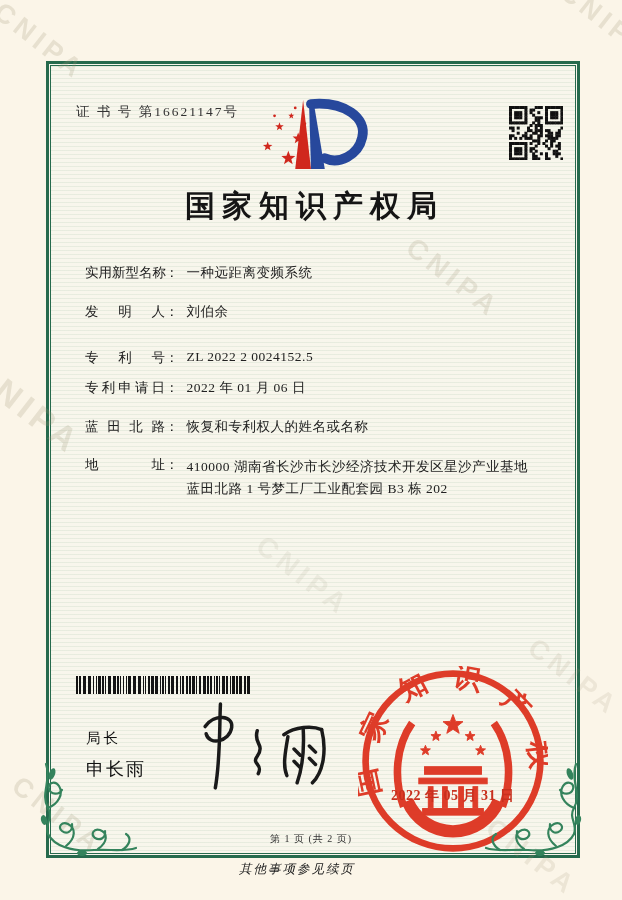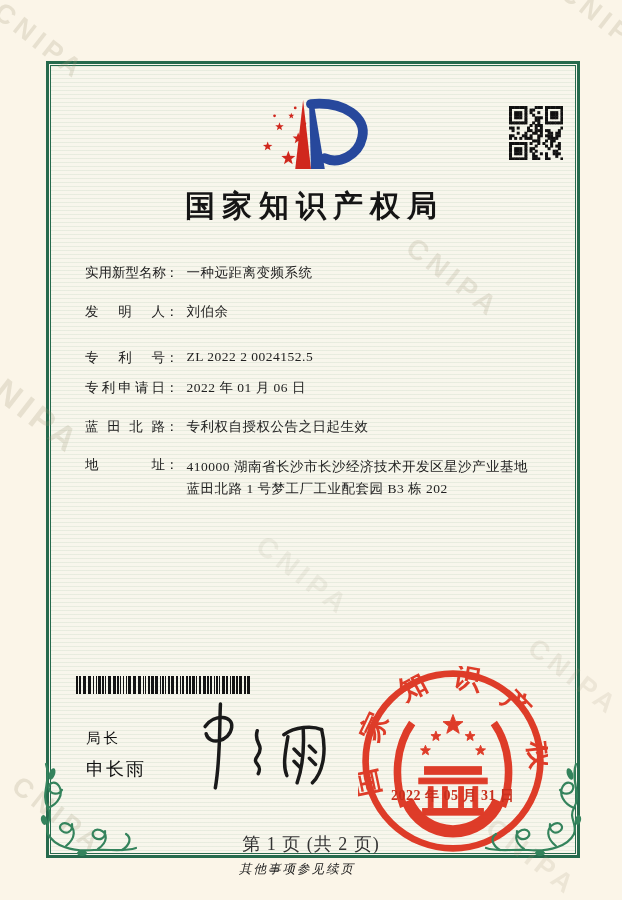--- a/index.html
+++ b/index.html
@@ -35,21 +35,21 @@
   .barcode{position:absolute;left:76px;top:676px;}
   .sig-title{position:absolute;left:86px;top:729px;font-size:14.5px;letter-spacing:3px;color:#111;
              font-family:"Liberation Sans","DejaVu Sans",sans-serif;}
   .sig-name{position:absolute;left:86px;top:757px;font-size:18px;letter-spacing:2px;color:#111;
             font-family:"Liberation Sans","DejaVu Sans",sans-serif;}
   .sig-hand{position:absolute;left:192px;top:700px;}
   .seal{position:absolute;left:358px;top:666px;opacity:0.93;}
   .seal-date{position:absolute;left:391px;top:787px;font-size:14px;font-weight:600;
              color:#c8301e;letter-spacing:0.5px;z-index:4;}
   .page-num{position:absolute;left:0;top:832px;width:100%;text-align:center;
-            font-size:18px;letter-spacing:1px;color:#333;}
+            font-size:10px;letter-spacing:1px;color:#333;}
   .cont-note{position:absolute;left:0;top:861px;width:100%;text-align:center;
              font-size:12.5px;font-style:italic;letter-spacing:2px;color:#222;
              transform:translateX(-14px);}
 </style>
 </head>
 <body>
 
 <div class="page">
 
   <span class="wm" style="left:-14px;top:26px;font-size:27px;">CNIPA</span>
@@ -91,20 +91,21 @@
     </g>
     <g fill="#34835c">
       <ellipse cx="16" cy="24" rx="3" ry="6" transform="rotate(20 16 24)"></ellipse>
       <ellipse cx="8" cy="70" rx="3" ry="5" transform="rotate(-15 8 70)"></ellipse>
       <ellipse cx="46" cy="103" rx="5" ry="3"></ellipse>
     </g>
   </svg>
 
   <div class="content">
 
+    <div class="cert-no">证 书 号 第16621147号</div>
 
     <svg class="logo" width="128" height="84" viewBox="0 0 130 85">
       <path d="M66,8 C100,5 123,22 118,42 C114,60 94,70 80,63" fill="none" stroke="#27489c" stroke-width="10" stroke-linecap="round"></path>
       <polygon points="58,4 50,74 66,74" fill="#d0271d"></polygon>
       <polygon points="64,6 69,8 80,74 66,74" fill="#27489c"></polygon>
       <g id="logo-stars" fill="#d0271d">
           <polygon points="46.0,16.8 46.8,18.9 49.0,19.0 47.3,20.4 47.9,22.6 46.0,21.3 44.1,22.6 44.7,20.4 43.0,19.0 45.2,18.9"></polygon>
           <polygon points="34.0,26.5 35.1,29.5 38.3,29.6 35.8,31.6 36.6,34.6 34.0,32.9 31.4,34.6 32.2,31.6 29.7,29.6 32.9,29.5"></polygon>
           <polygon points="53.0,37.0 54.5,41.0 58.7,41.1 55.4,43.8 56.5,47.9 53.0,45.5 49.5,47.9 50.6,43.8 47.3,41.1 51.5,41.0"></polygon>
           <polygon points="22.0,46.0 23.2,49.3 26.8,49.5 24.0,51.6 24.9,55.0 22.0,53.1 19.1,55.0 20.0,51.6 17.2,49.5 20.8,49.3"></polygon>
@@ -332,21 +333,21 @@
     <div class="field" style="top:303px;">
       <span class="flabel">发明人</span><span class="colon">：</span><span class="fvalue">刘伯余</span>
     </div>
     <div class="field" style="top:341px;margin-top:8px;">
       <span class="flabel">专利号</span><span class="colon">：</span><span class="fvalue">ZL 2022 2 0024152.5</span>
     </div>
     <div class="field" style="top:379px;">
       <span class="flabel">专利申请日</span><span class="colon">：</span><span class="fvalue">2022 年 01 月 06 日</span>
     </div>
     <div class="field" style="top:418px;">
-      <span class="flabel">蓝田北路</span><span class="colon">：</span><span class="fvalue">专利权自授权公告之日起生效</span>
+      <span class="flabel">蓝田北路</span><span class="colon">：</span><span class="fvalue">恢复和专利权人的姓名或名称</span>
     </div>
     <div class="field" style="top:456px;">
       <span class="flabel">地址</span><span class="colon">：</span><span class="fvalue multi">410000 湖南省长沙市长沙经济技术开发区星沙产业基地
 蓝田北路 1 号梦工厂工业配套园 B3 栋 202</span>
     </div>
 
 
     <svg class="barcode" id="barcode" width="176" height="18" viewBox="0 0 176 18">
         <rect x="0" y="0" width="2" height="18" fill="#141414"></rect>
         <rect x="3" y="0" width="2" height="18" fill="#141414"></rect>

